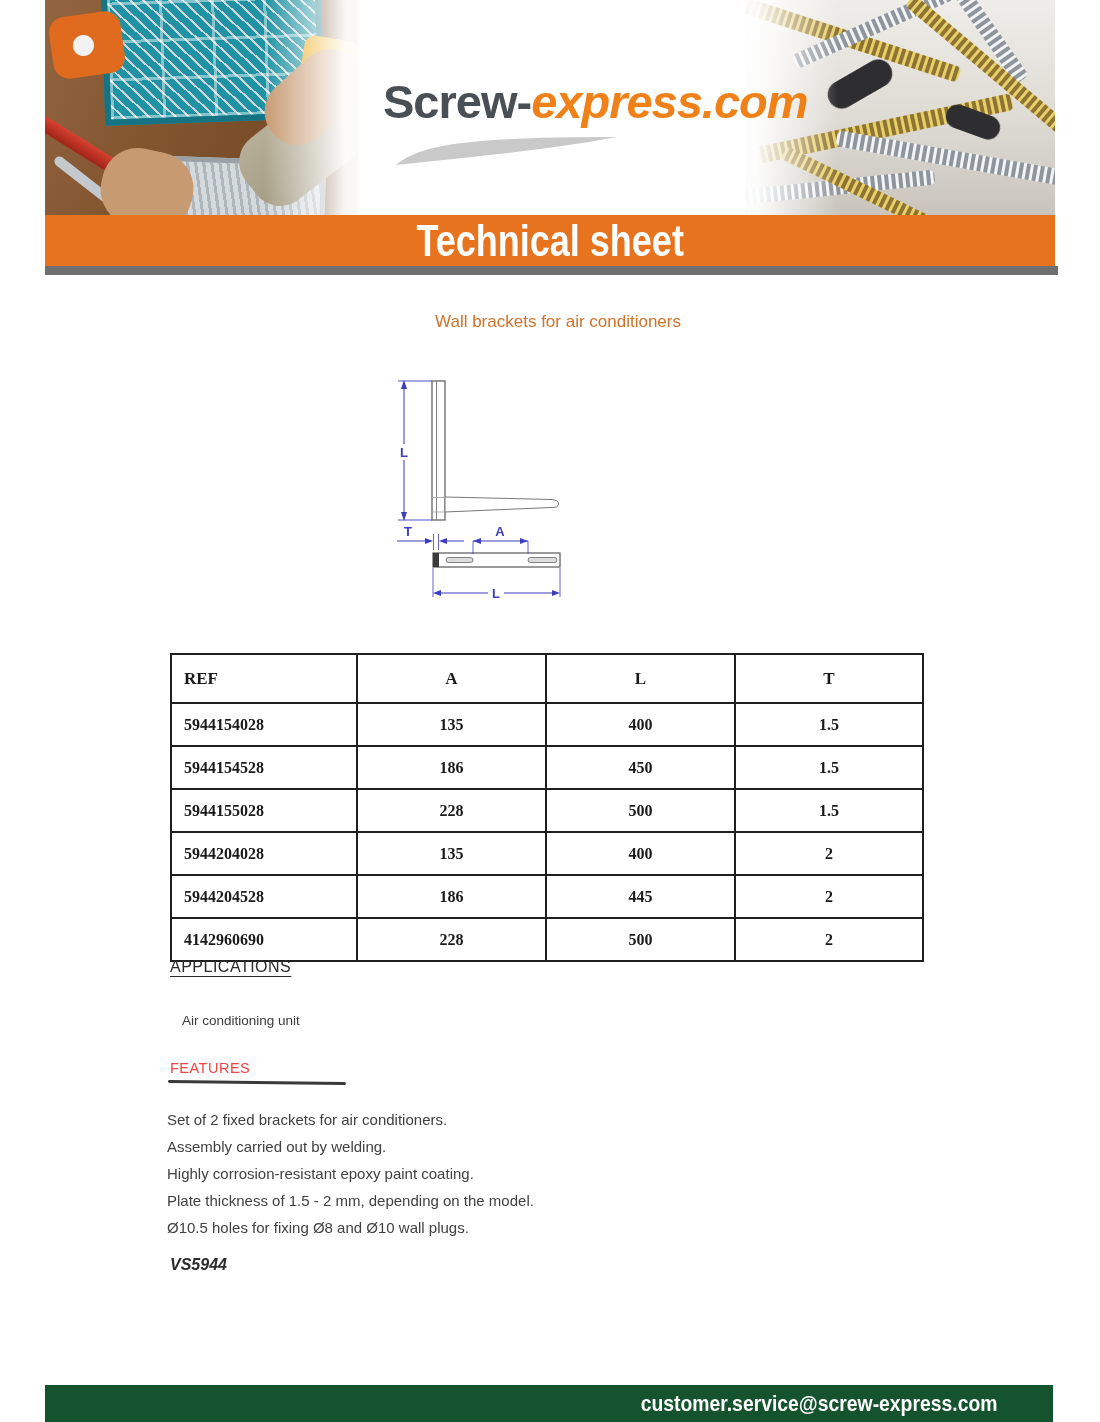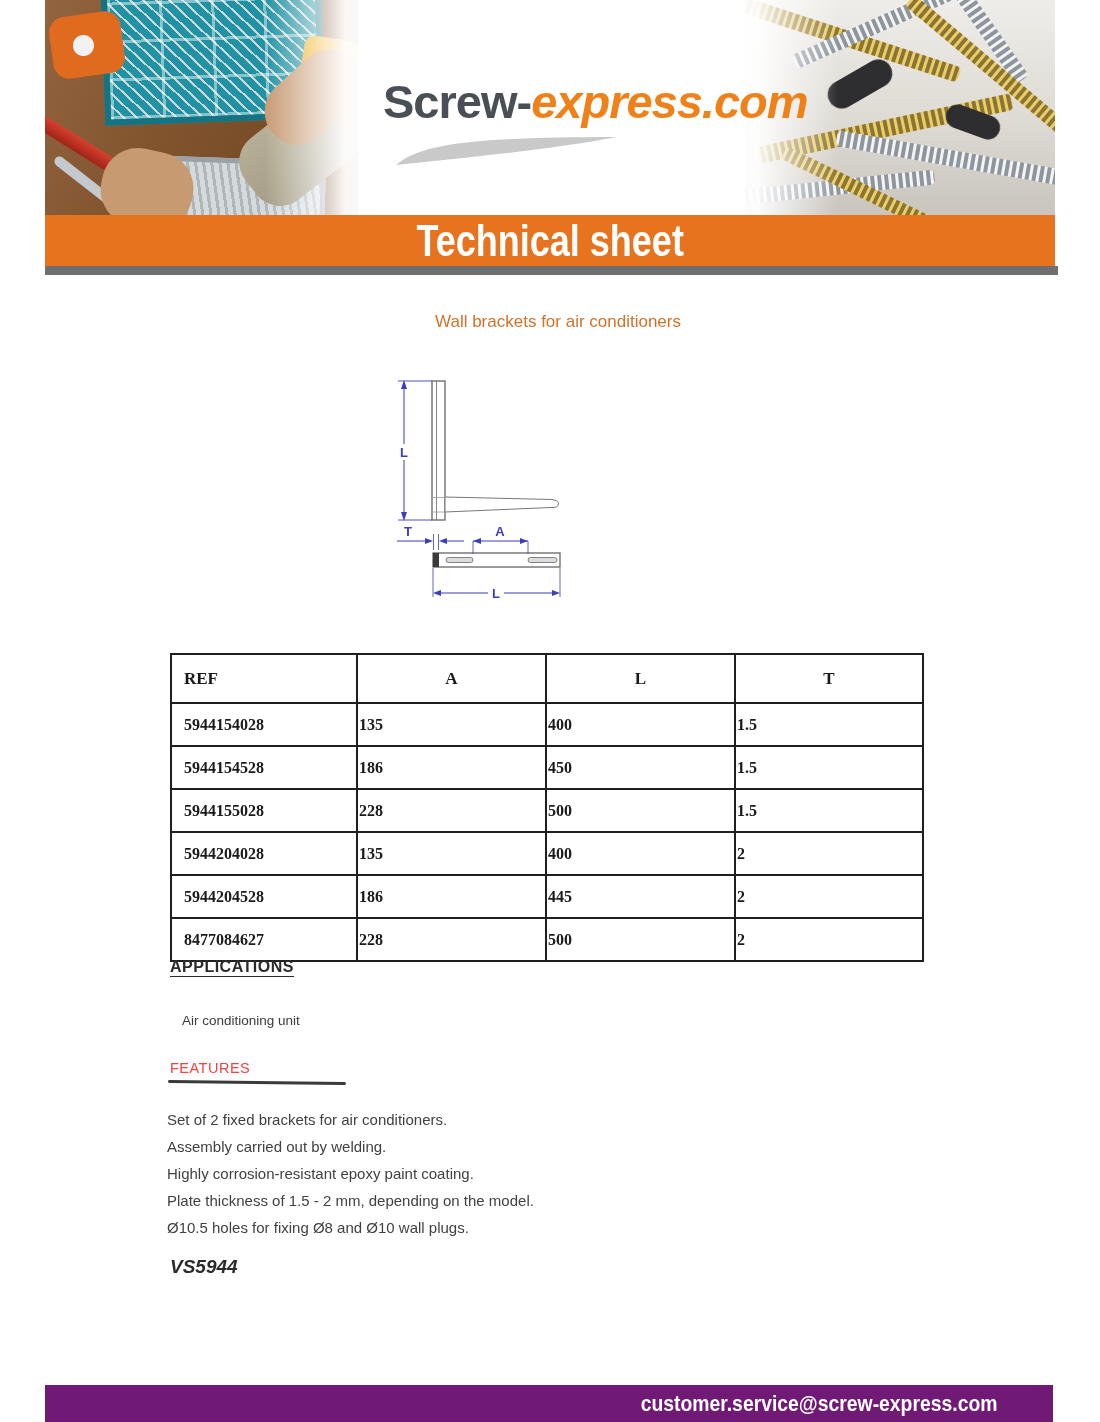--- a/index.html
+++ b/index.html
@@ -57,39 +57,39 @@
             color:#d0722a;font-size:17px;padding-left:8px;}
 
   
   .drawing{position:absolute;left:368px;top:366px;}
 
   
   table.spec{position:absolute;left:170px;top:653px;width:752px;border-collapse:collapse;
              table-layout:fixed;}
   table.spec th,table.spec td{border:2px solid #1f1f1f;color:#1a1a1a;font-family:Liberation Serif, serif;}
   table.spec th{height:45px;font-size:17px;font-weight:bold;text-align:center;}
-  table.spec td{height:39px;font-size:16px;font-weight:bold;text-align:left;}
+  table.spec td{height:39px;font-size:16px;font-weight:bold;text-align:center;}
   table.spec .ref-col{text-align:left;padding-left:12px;}
   td.t-small{font-size:11.5px;font-weight:normal;color:#333;}
 
   
-  .apps-heading{position:absolute;left:170px;top:958px;font-size:16px;font-weight:bold;
+  .apps-heading{position:absolute;left:170px;top:958px;font-size:16px;font-weight:normal;
     color:#2a2a2a;text-decoration:underline;text-underline-offset:4px;letter-spacing:.5px;}
   .apps-text{position:absolute;left:182px;top:1013px;font-size:13.5px;color:#3c3c3c;}
   .features-heading{position:absolute;left:170px;top:1060px;font-size:14.5px;color:#ef4444;letter-spacing:.5px;}
   .features-underline{position:absolute;left:168px;top:1081px;width:178px;height:3px;
     background:#3a3a3a;border-radius:2px;transform:rotate(.6deg);}
   .features-text{position:absolute;left:167px;top:1106px;width:560px;font-size:15px;
     color:#414141;line-height:27px;}
   .features-text div{white-space:nowrap;}
-  .ref-code{position:absolute;left:170px;top:1256px;font-size:19px;font-weight:bold;
+  .ref-code{position:absolute;left:170px;top:1256px;font-size:16px;font-weight:bold;
     font-style:italic;color:#2b2b2b;}
 
   
-  .footer{position:absolute;left:45px;top:1385px;width:1008px;height:37px;background:#701a75;}
+  .footer{position:absolute;left:45px;top:1385px;width:1008px;height:37px;background:#14532d;}
   .footer-email{position:absolute;right:56px;top:50%;
     transform:translateY(-50%) scaleX(.88);transform-origin:right center;
     color:#fff;font-weight:bold;font-size:22px;white-space:nowrap;}
 </style>
 </head>
 <body>
 
 <div class="page">
 
   <div class="photo photo-left">
@@ -216,21 +216,21 @@
       <td>400</td>
       <td>2</td>
     </tr>
     <tr>
       <td class="ref-col">5944204528</td>
       <td>186</td>
       <td>445</td>
       <td>2</td>
     </tr>
     <tr>
-      <td class="ref-col">8477084627</td>
+      <td class="ref-col">4142960690</td>
       <td>228</td>
       <td>500</td>
       <td>2</td>
     </tr>
   </tbody>
     </table>
 
   <div class="apps-heading">APPLICATIONS</div>
   <div class="apps-text">Air conditioning unit</div>
 

